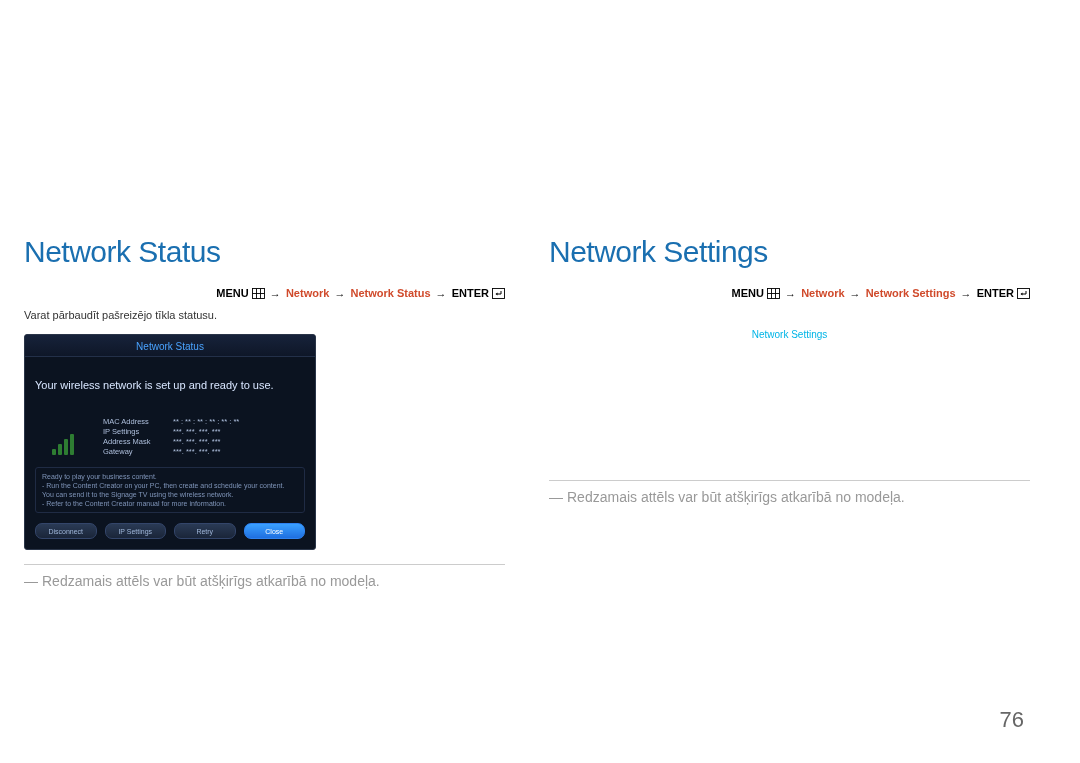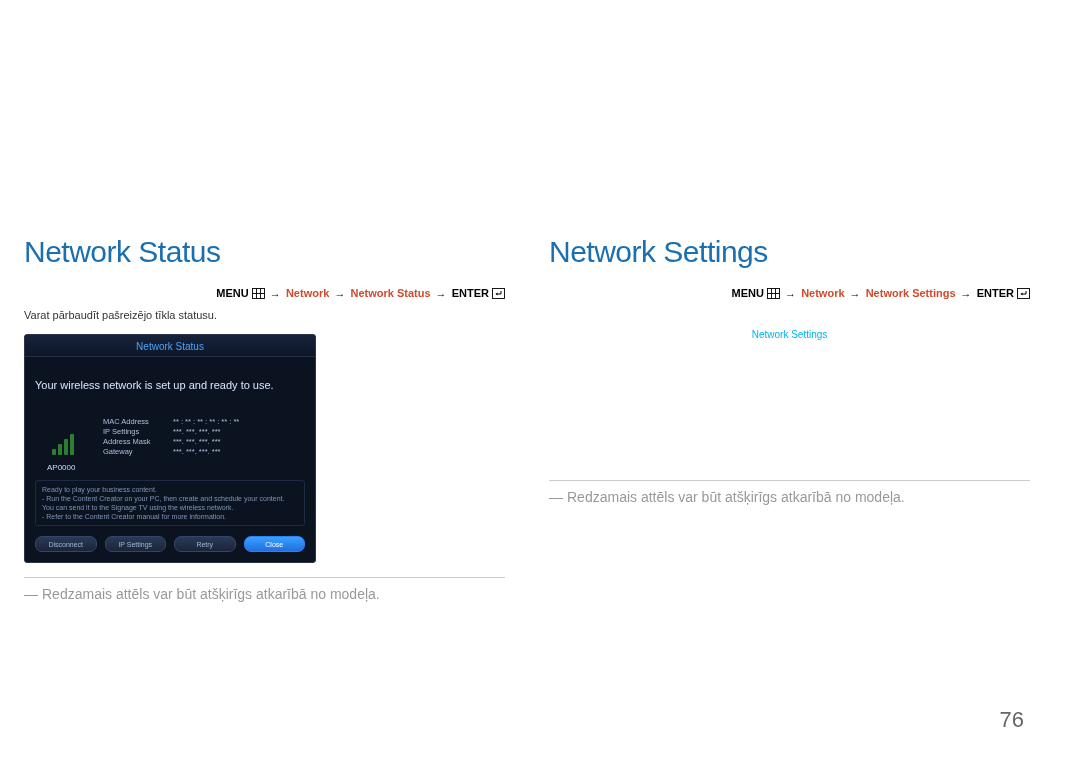--- a/index.html
+++ b/index.html
@@ -98,21 +98,20 @@
             <div class="kv-row">
                 <span class="k">Address Mask</span>
                 <span class="v">***.  ***.  ***.  ***</span>
               </div>
             <div class="kv-row">
                 <span class="k">Gateway</span>
                 <span class="v">***.  ***.  ***.  ***</span>
               </div>
           </div>
         </div>
-        <div class="ap">AP0000</div>
         <div class="note">
           <div>Ready to play your business content.</div>
           <div>- Run the Content Creator on your PC, then create and schedule your content. You can send it to the Signage TV using the wireless network.</div>
           <div>- Refer to the Content Creator manual for more information.</div>
         </div>
         <div class="dlg-btns">
           <div class="btn">Disconnect</div>
           <div class="btn">IP Settings</div>
           <div class="btn">Retry</div>
           <div class="btn primary">Close</div>

